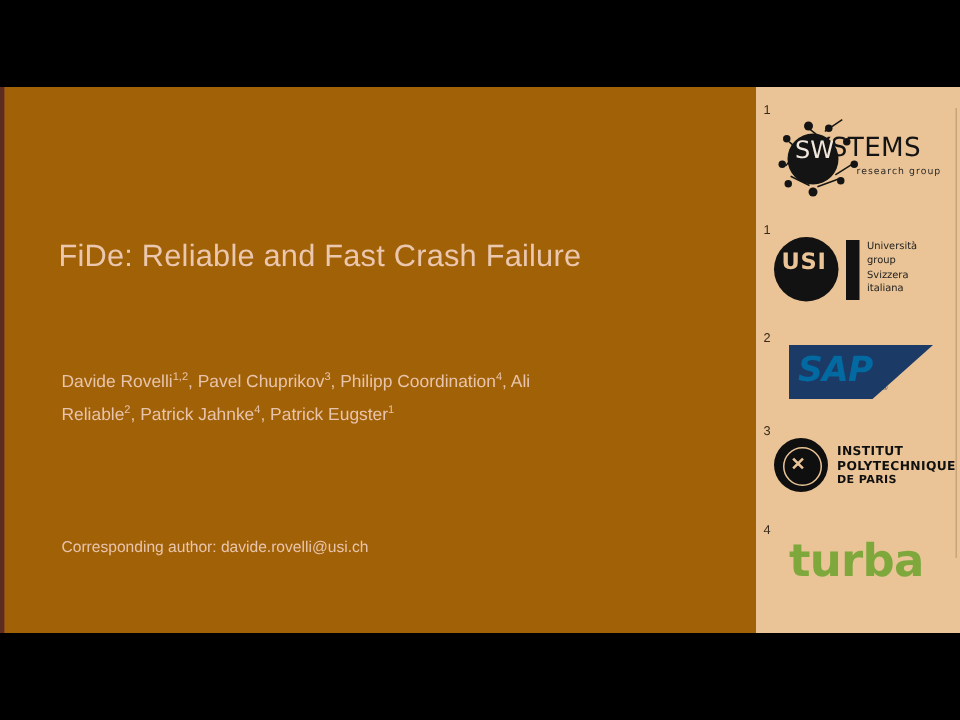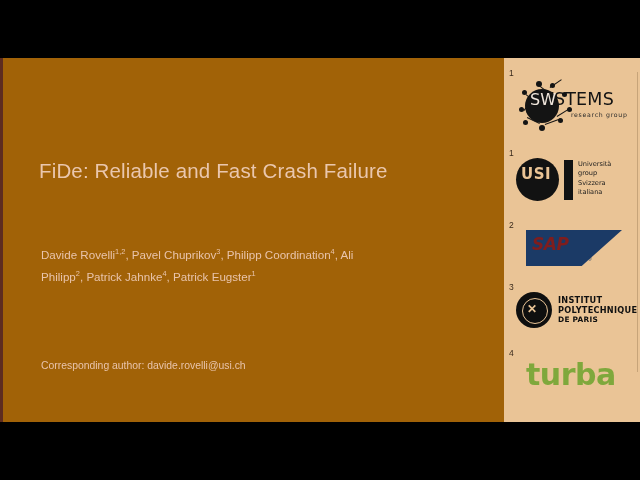--- a/index.html
+++ b/index.html
@@ -230,24 +230,24 @@
     top: 0;
     width: 96px;
     height: 36px;
     background: #1b3a66;
     clip-path: polygon(0 0, 100% 0, 58% 100%, 0 100%);
   }
   #sap-text {
     position: absolute;
     left: 6px;
     top: 4px;
-    font-size: 17px;
+    font-size: 23px;
     font-weight: 700;
     letter-spacing: -0.5px;
-    color: #7f1d1d;
+    color: #0369a1;
     font-family: "DejaVu Sans", sans-serif;
     font-style: italic;
   }
   #sap-reg {
     position: absolute;
     left: 62px;
     top: 26px;
     font-size: 5px;
     color: #1b3a66;
   }
@@ -352,21 +352,21 @@
 
       <div id="title-block">
         <div class="title-line">FiDe: Reliable and Fast Crash Failure</div>
       </div>
 
       <div id="authors-block">
         <div class="authors-line">
           <span>Davide Rovelli</span><sup>1,2</sup><span>, Pavel Chuprikov</span><sup>3</sup><span>, Philipp Coordination</span><sup>4</sup><span>, Ali</span>
         </div>
         <div class="authors-line">
-          <span>Philipp</span><sup>2</sup><span>, Patrick Jahnke</span><sup>4</sup><span>, Patrick Eugster</span><sup>1</sup>
+          <span>Reliable</span><sup>2</sup><span>, Patrick Jahnke</span><sup>4</sup><span>, Patrick Eugster</span><sup>1</sup>
         </div>
       </div>
 
       <div id="corresponding-block">
         <div id="corresponding-text">Corresponding author: davide.rovelli@usi.ch</div>
       </div>
 
     </div>
 
     <div id="sidebar">

